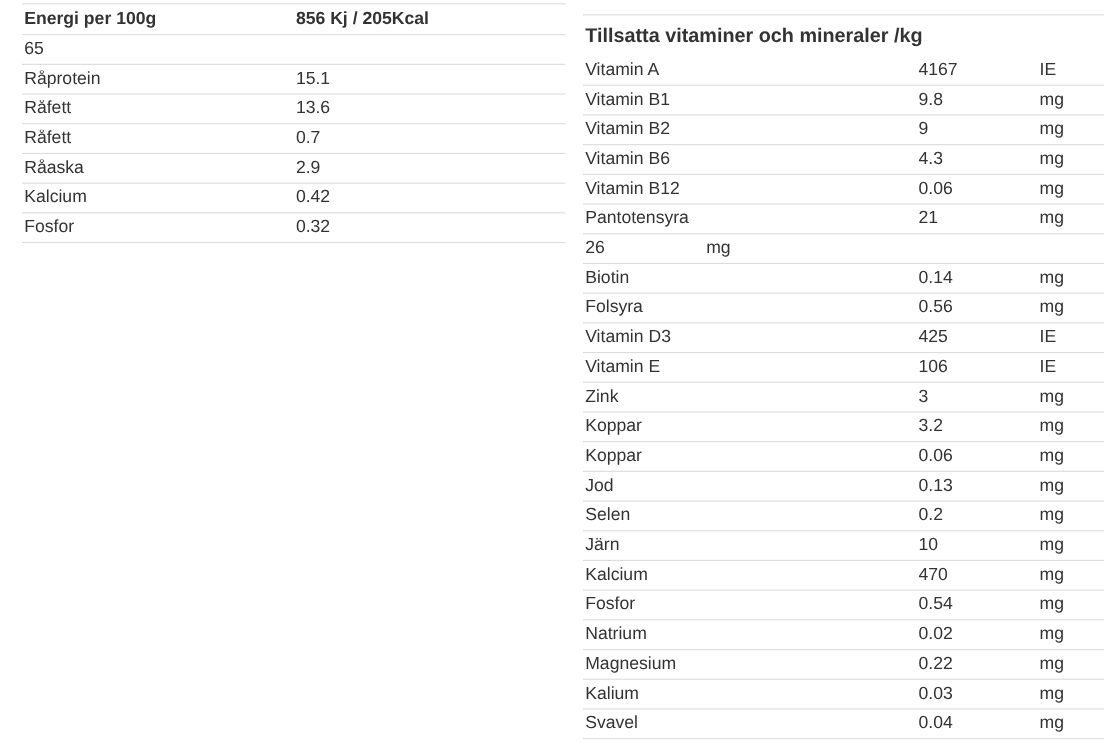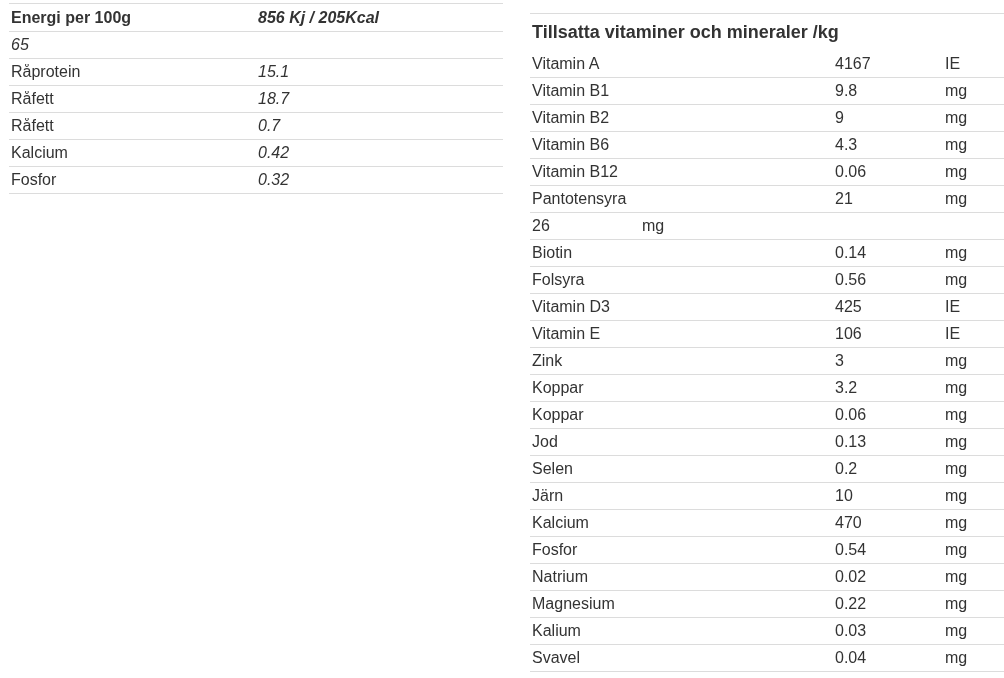--- a/index.html
+++ b/index.html
@@ -10,42 +10,42 @@
     overflow: hidden;
     position: relative;
     font-family: "Liberation Sans", "DejaVu Sans", sans-serif;
     color: #333333;
   }
   .nutrition-table {
     position: absolute;
     border-top: 1px solid #dcdcdc;
   }
   .table-energy {
-    left: 9px;
+    left: 20px;
     top: 3px;
     width: 494px;
   }
   .table-vitamins {
     left: 530px;
     top: 13px;
     width: 520px; 
   }
   .row {
     display: flex;
     align-items: center;
     height: 27px;
     border-bottom: 1px solid #dcdcdc;
     font-size: 16px;
     line-height: 1;
   }
   .row.header { height: 28px; font-weight: bold; }
   .cell { padding-left: 2px; white-space: nowrap; overflow: hidden; }
   
   .table-energy .cell.label { width: 247px; flex: 0 0 247px; }
-  .table-energy .cell.value { flex: 1; font-style: italic; }
+  .table-energy .cell.value { flex: 1; }
   
   .table-vitamins .cell.label { width: 303px; flex: 0 0 303px; }
   .table-vitamins .cell.value { width: 110px; flex: 0 0 110px; }
   .table-vitamins .cell.unit  { flex: 1; }
   .table-title {
     font-size: 18px;
     font-weight: bold;
     color: #333333;
     padding: 7px 0 8px 2px;
     line-height: 22px;
@@ -63,25 +63,29 @@
   <div>
       <div class="row">
         <span class="cell value">65</span>
       </div>
       <div class="row">
         <span class="cell label">Råprotein</span>
         <span class="cell value">15.1</span>
       </div>
       <div class="row">
         <span class="cell label">Råfett</span>
-        <span class="cell value">18.7</span>
+        <span class="cell value">13.6</span>
       </div>
       <div class="row">
         <span class="cell label">Råfett</span>
         <span class="cell value">0.7</span>
+      </div>
+      <div class="row">
+        <span class="cell label">Råaska</span>
+        <span class="cell value">2.9</span>
       </div>
       <div class="row">
         <span class="cell label">Kalcium</span>
         <span class="cell value">0.42</span>
       </div>
       <div class="row">
         <span class="cell label">Fosfor</span>
         <span class="cell value">0.32</span>
       </div>
     </div>

